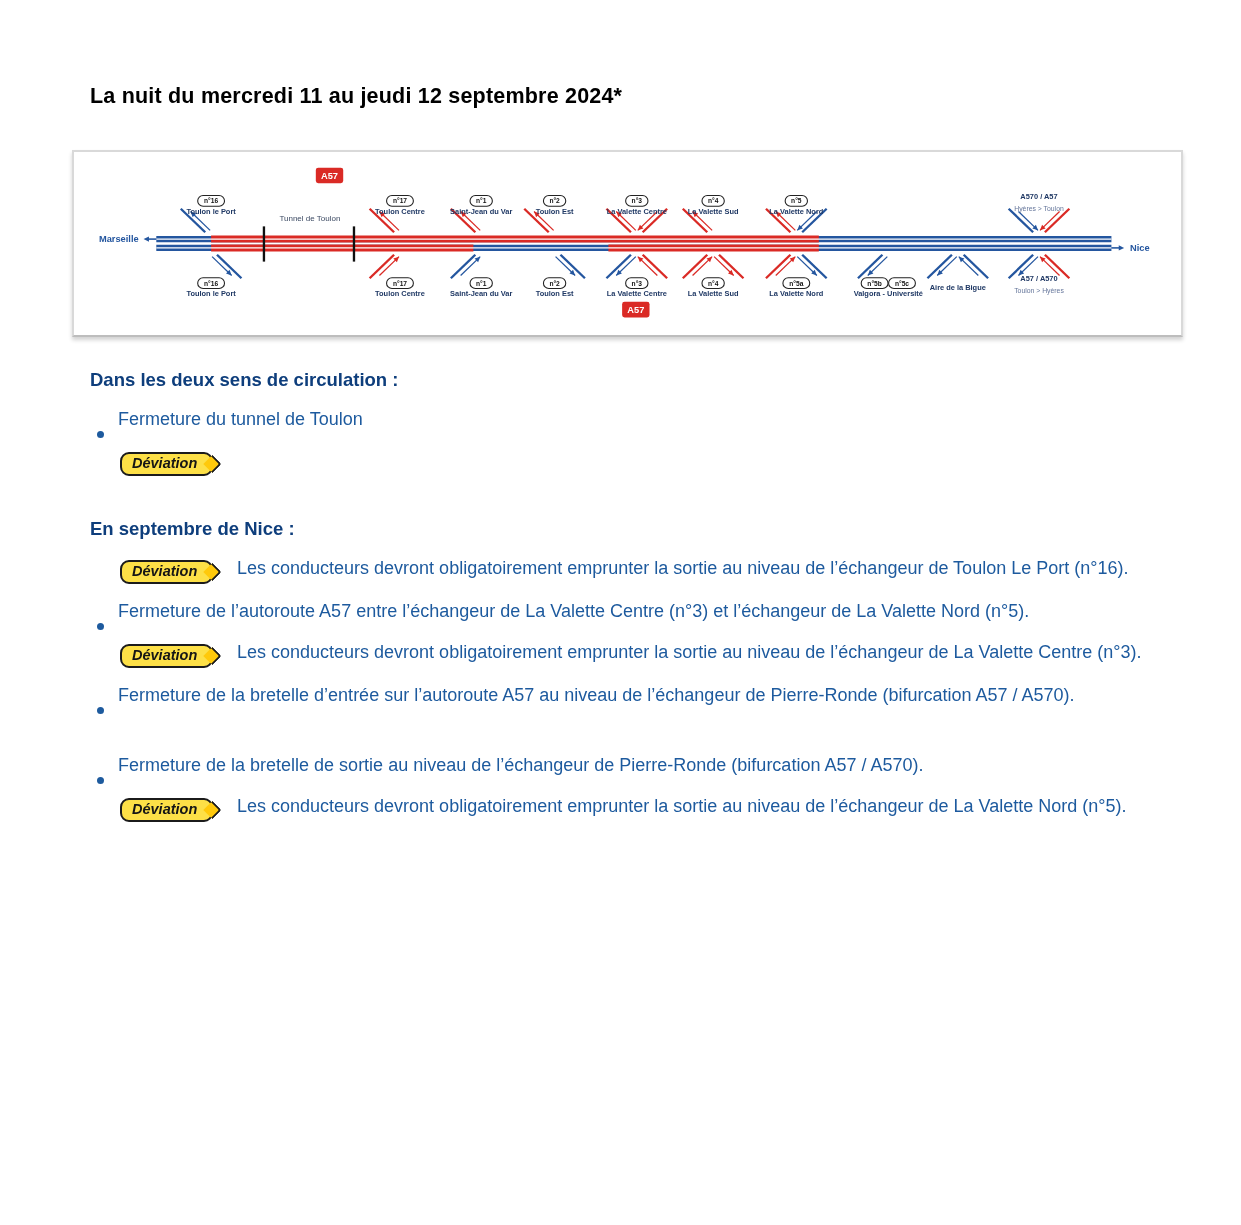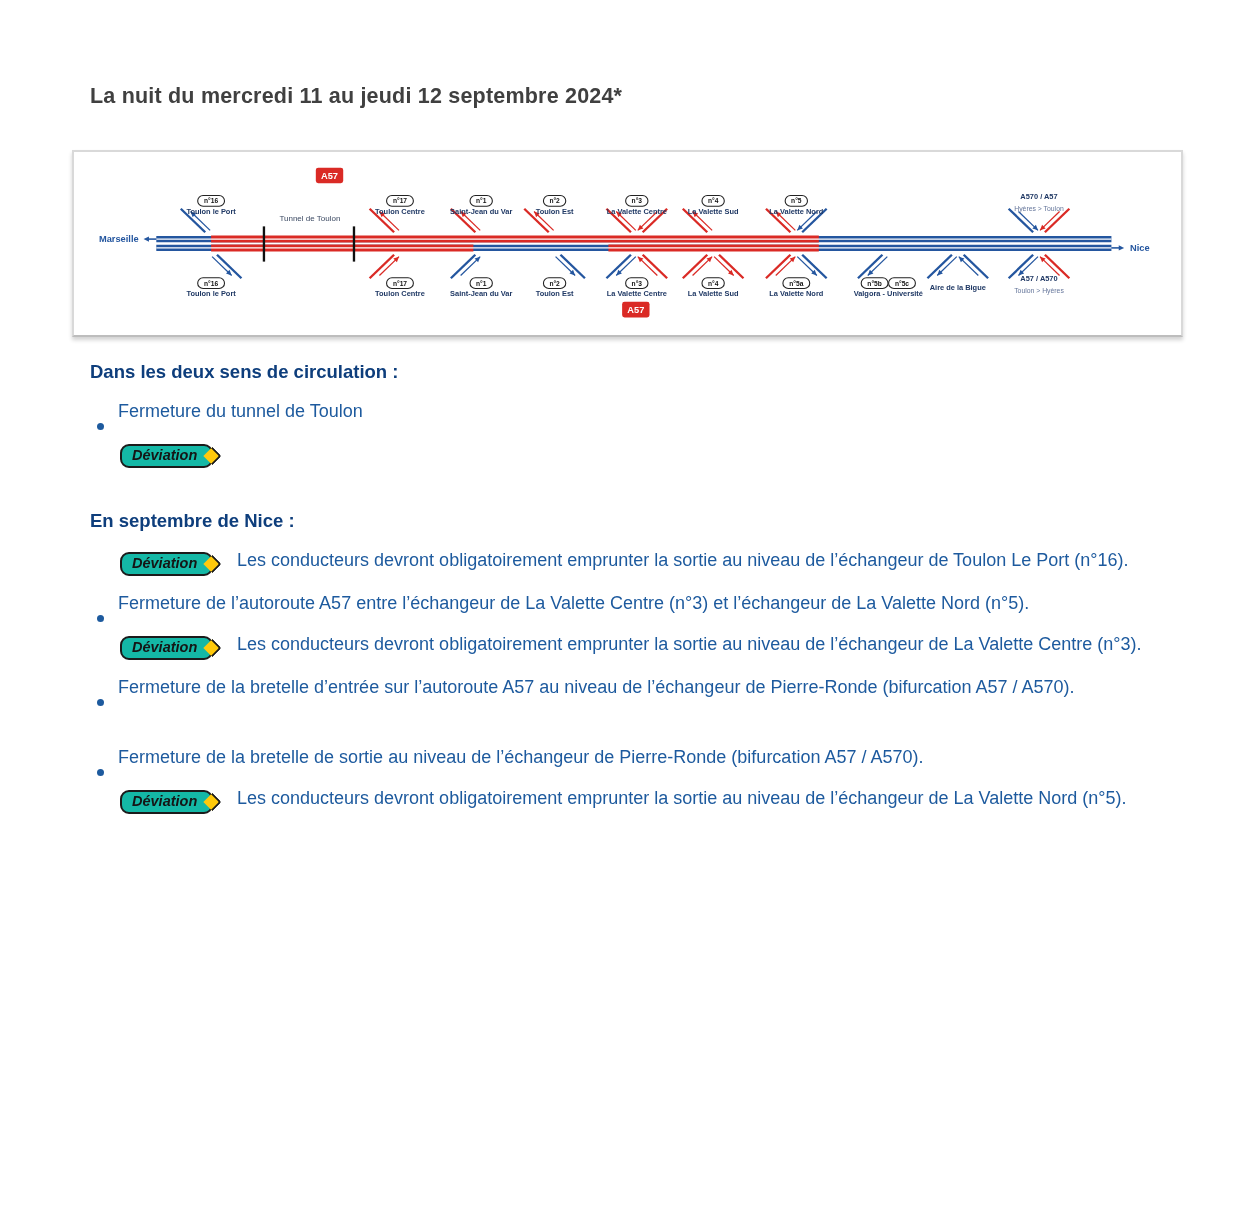--- a/index.html
+++ b/index.html
@@ -3,48 +3,48 @@
 <meta charset="utf-8">
 <style>
   html,body{margin:0;padding:0;}
   body{
     width:1241px;height:1225px;position:relative;background:#ffffff;
     font-family:"Liberation Sans","DejaVu Sans",sans-serif;
     color:#1d5a9e;
   }
   .page-title{
     position:absolute;left:90px;top:84px;margin:0;
-    font-size:21.5px;font-weight:bold;color:#404040;letter-spacing:.2px;
+    font-size:21.5px;font-weight:bold;color:#000000;letter-spacing:.2px;
   }
   .diagram-frame{
     position:absolute;left:72px;top:150px;width:1111px;height:187px;
     background:#fff;border:2px solid #d9d9d9;border-bottom-color:#bdbdbd;
     box-shadow:0 3px 4px rgba(0,0,0,.18);box-sizing:border-box;
   }
   .diagram-frame svg{display:block;width:100%;height:100%;}
   .content{
     position:absolute;left:90px;top:360px;width:1072px;
     font-size:18px;line-height:30px;
   }
-  .content section{margin:0 0 40px 0;}
+  .content section{margin:8px 0 40px 0;}
   .content h2{
     margin:0 0 12px 0;font-size:18.5px;line-height:24px;
     color:#0e3e7c;font-weight:bold;
   }
   .bullet-row{display:flex;margin:11px 0;align-items:center;}
   .bullet-dot{flex:none;width:28px;position:relative;}
   .bullet-dot::before{
     content:'';position:absolute;left:7px;top:12px;width:7px;height:7px;
     border-radius:50%;background:#1d5a9e;
   }
   .bullet-text{flex:1;margin:0;text-align:justify;}
   .dev-row{display:flex;padding-left:30px;margin:8px 0;}
   .badge-col{flex:none;width:117px;padding-top:2px;}
   .dev-badge{
-    display:inline-block;position:relative;background:#14b8a6;color:#151515;
+    display:inline-block;position:relative;background:#fde047;color:#151515;
     border:2px solid #1b1b1b;border-radius:9px;padding:0 14px 1px 10px;
     font-size:14.5px;font-weight:bold;font-style:italic;line-height:19px;
     white-space:nowrap;
   }
   .dev-badge::after{
     content:'';position:absolute;right:-7.5px;top:50%;width:11px;height:11px;
     background:#ffc90b;border:2px solid #1b1b1b;border-left:none;border-bottom:none;
     transform:translateY(-50%) rotate(45deg);border-top-right-radius:3px;
   }
   .dev-text{flex:1;margin:0;text-align:justify;}

